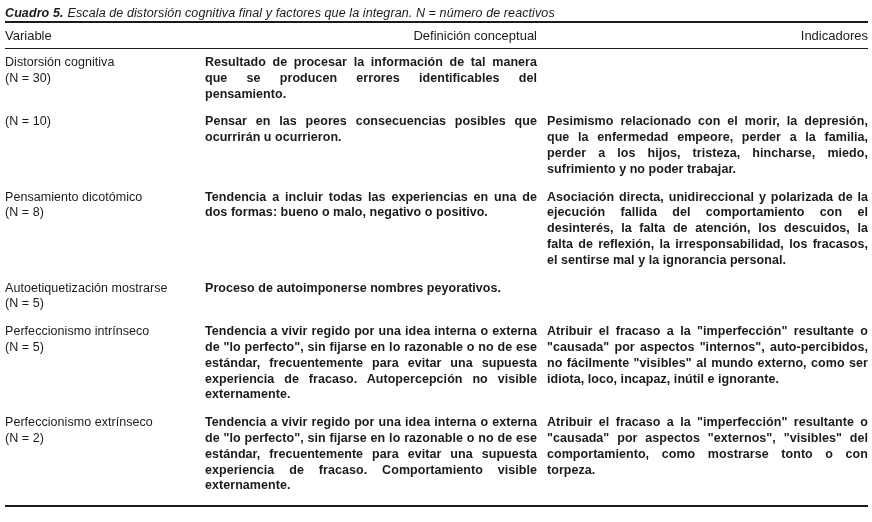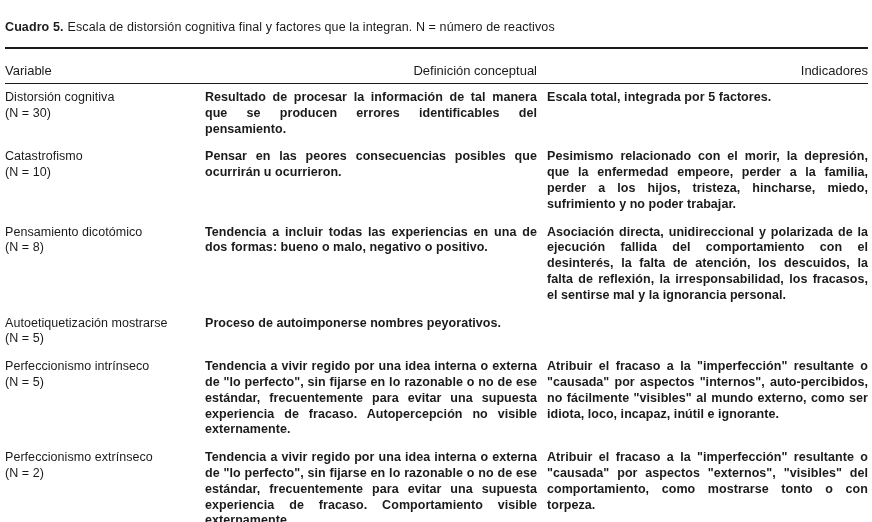--- a/index.html
+++ b/index.html
@@ -14,42 +14,42 @@
     font-family: "Liberation Sans", sans-serif;
     color: #1b1b1b;
     -webkit-font-smoothing: antialiased;
   }
   .page {
     padding: 0 4px 0 5px;
   }
   .caption {
     font-size: 12.5px;
     line-height: 15px;
-    padding-top: 20px;
-    margin-bottom: 12px;
+    padding-top: 6px;
     letter-spacing: 0.1px;
+    font-style: italic;
   }
   .caption-label {
     font-weight: 700;
     margin-right: 4px;
   }
   .rule {
     background: #1b1b1b;
     border: none;
     width: 100%;
   }
   .rule-thick { height: 2px; }
   .rule-thin  { height: 1px; }
   .grid {
     display: grid;
     grid-template-columns: 190px 332px 321px;
     column-gap: 10px;
   }
   .header-row {
-    padding: 15px 0 5px 0;
+    padding: 6px 0 5px 0;
     font-size: 13px;
     line-height: 14px;
   }
   .center { text-align: right; }
   .tbody {
     padding-top: 6px;
     min-height: 450px;
   }
   .row {
     margin-bottom: 12px;
@@ -84,26 +84,24 @@
   <div class="rule rule-thin"></div>
 
   <div class="tbody">
 
     <div class="grid row">
       <div>
         <div>Distorsión cognitiva</div>
         <div>(N = 30)</div>
       </div>
       <div class="cell-def">Resultado de procesar la información de tal manera que se producen errores identificables del pensamiento.</div>
-      <div class="cell-ind">Escala total, integrada por 5 factores.</div>
     </div>
 
     <div class="grid row">
       <div>
-        <div>Catastrofismo</div>
         <div>(N = 10)</div>
       </div>
       <div class="cell-def">Pensar en las peores consecuencias posibles que ocurrirán u ocurrieron.</div>
       <div class="cell-ind">Pesimismo relacionado con el morir, la depresión, que la enfermedad empeore, perder a la familia, perder a los hijos, tristeza, hincharse, miedo, sufrimiento y no poder trabajar.</div>
     </div>
 
     <div class="grid row">
       <div>
         <div>Pensamiento dicotómico</div>
         <div>(N = 8)</div>

